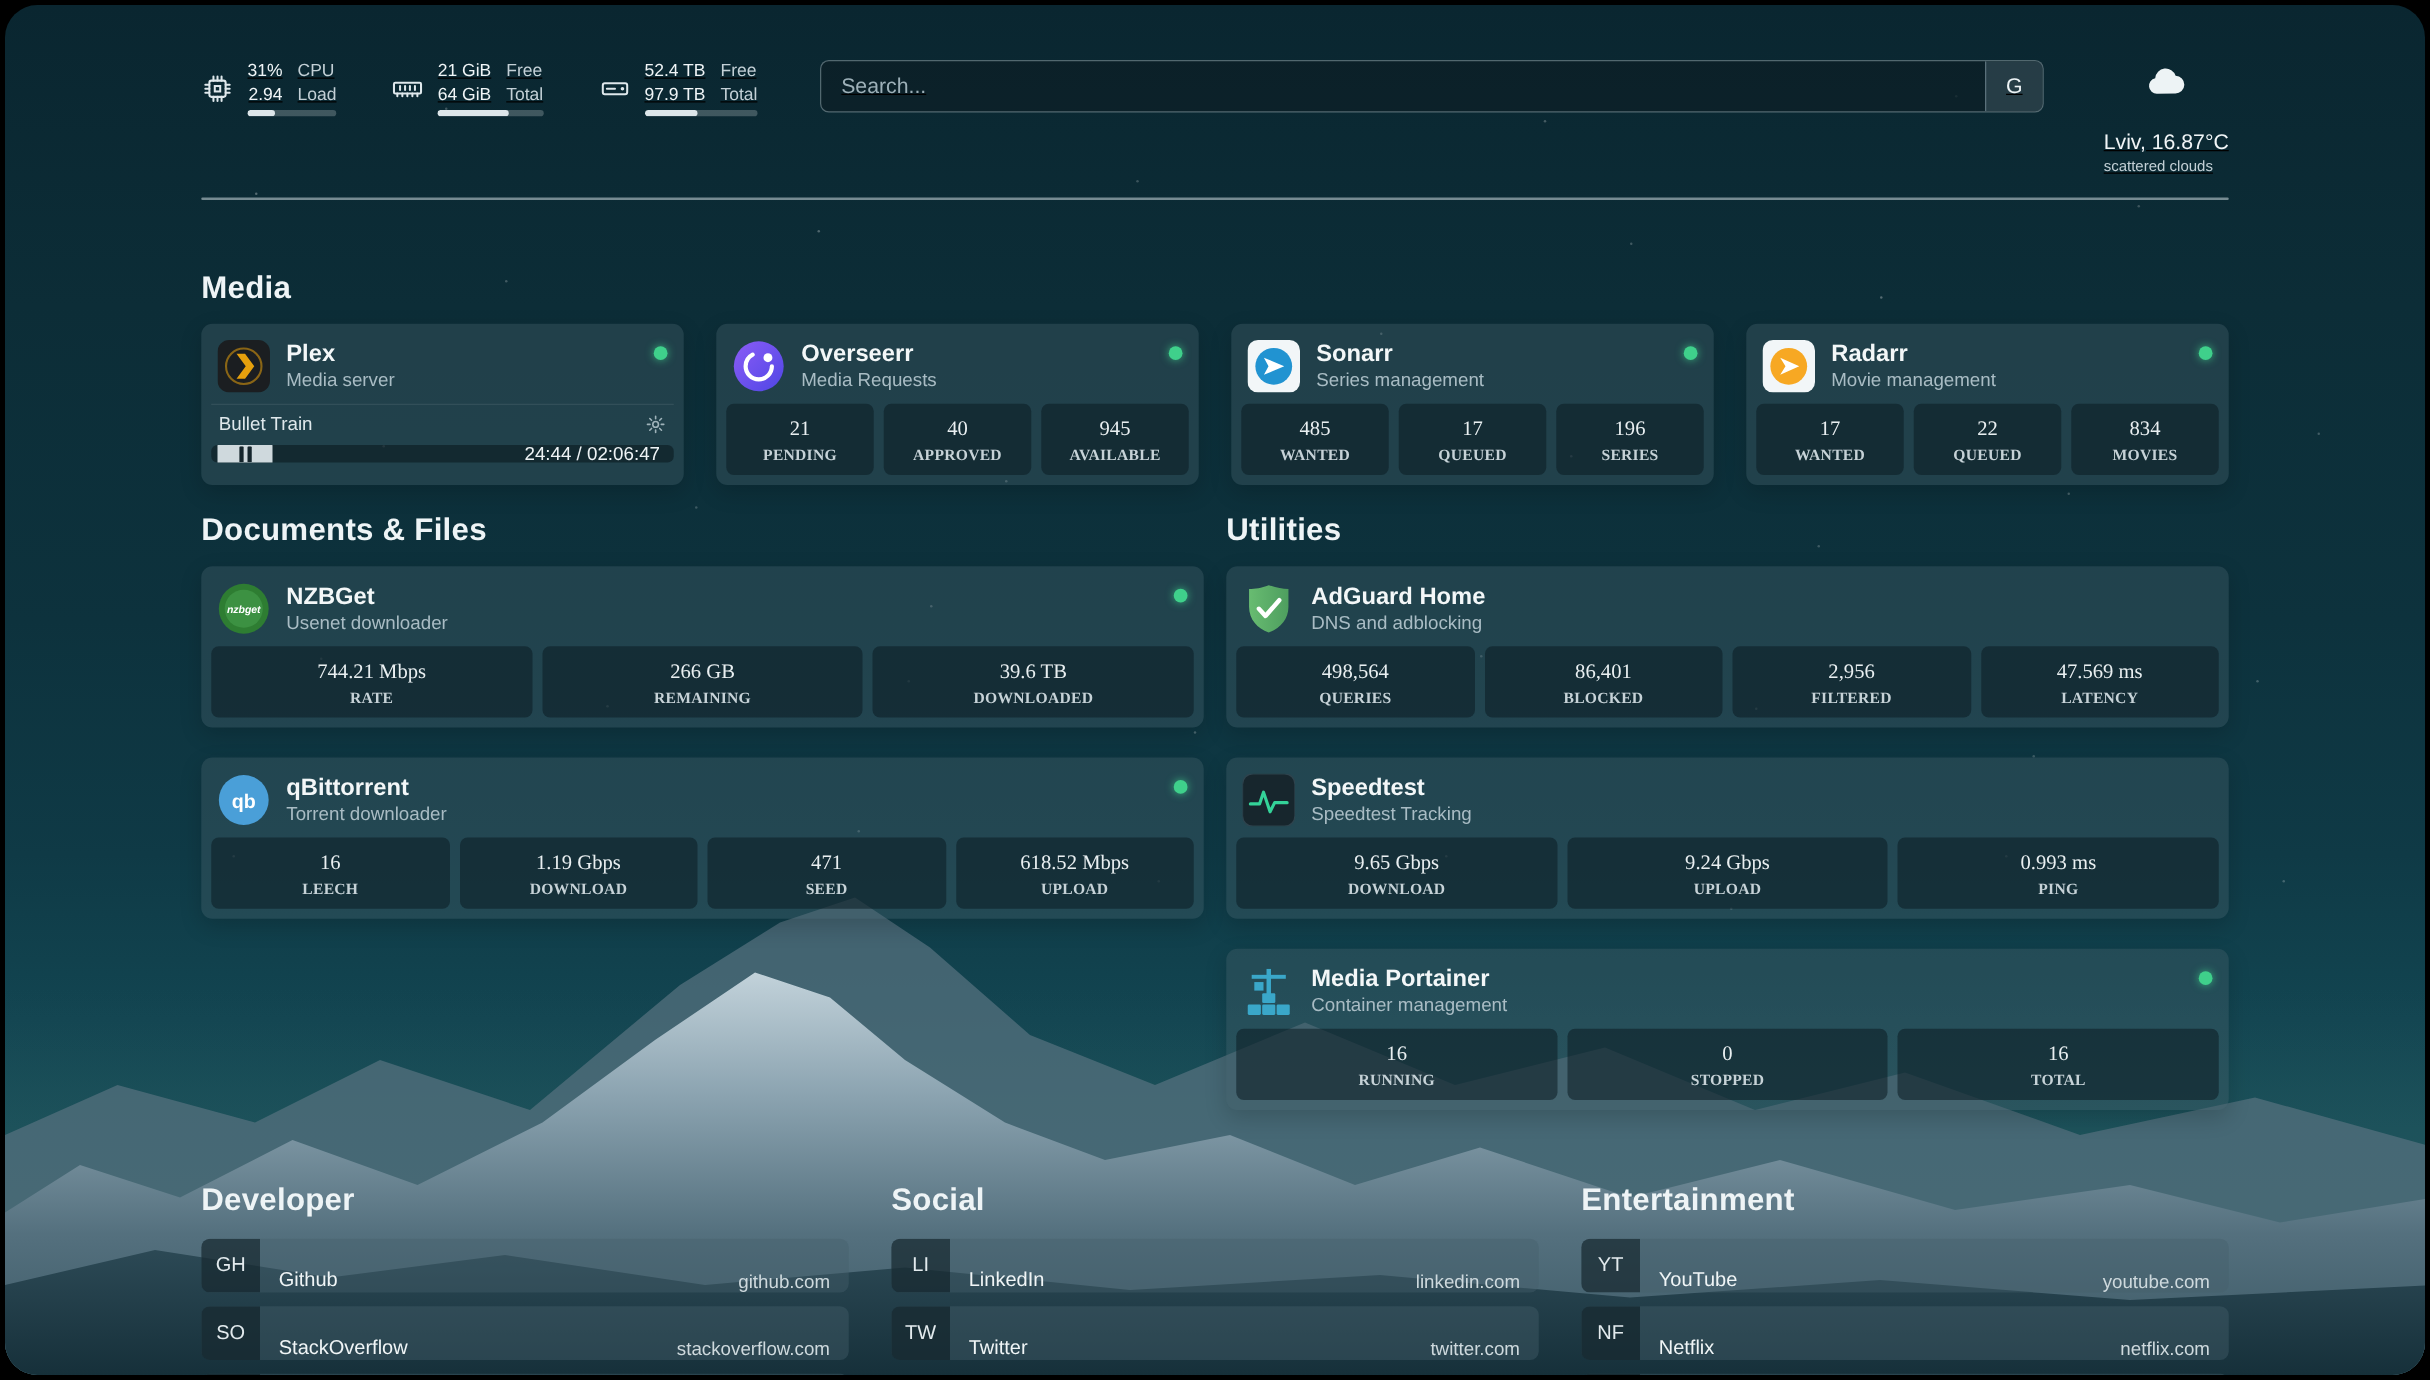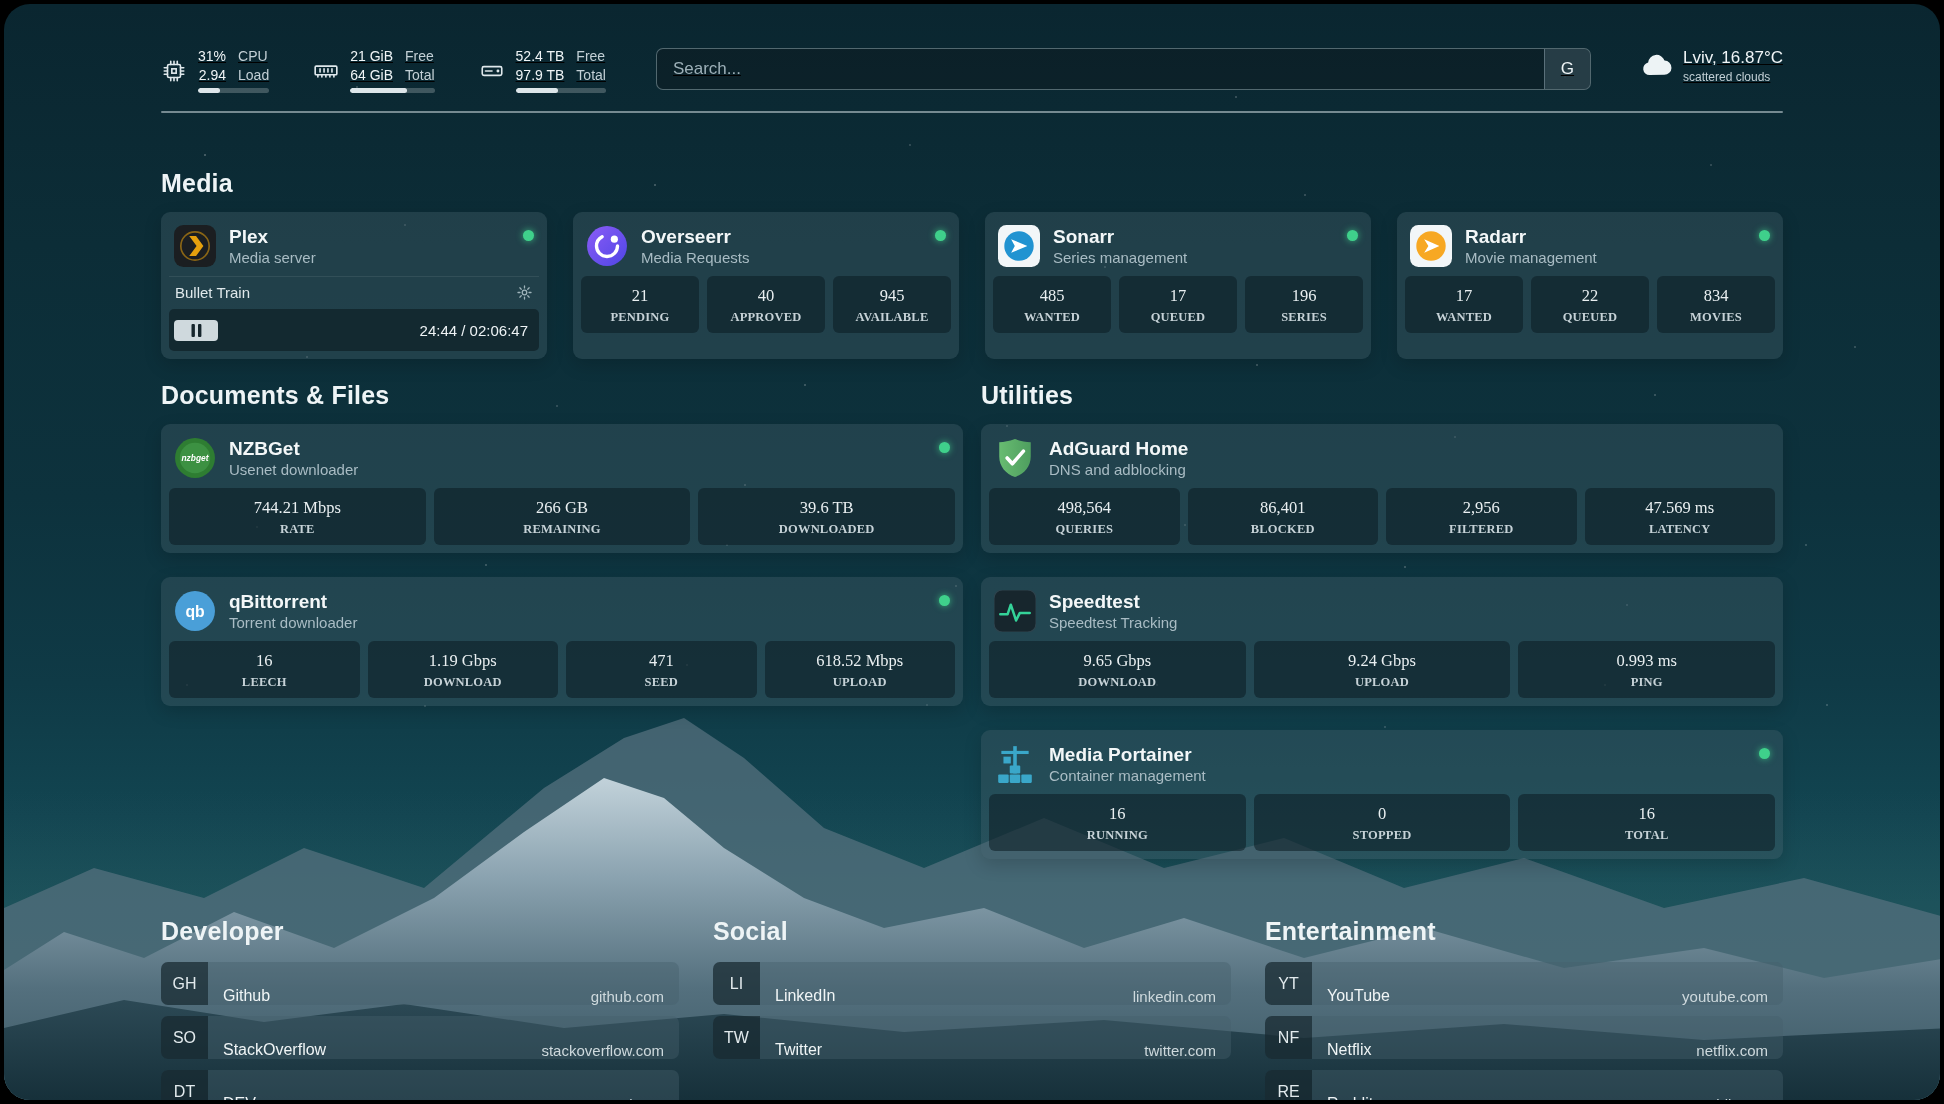--- a/index.html
+++ b/index.html
@@ -43,21 +43,21 @@
   .res-lab { color:#c3d0d6; }
   .res-track { margin-top:4px; height:5px; border-radius:3px; background:rgba(255,255,255,.22); overflow:hidden; }
   .res-fill { height:100%; background:#dde6ea; border-radius:3px; }
   .search-wrap { flex:1; display:flex; align-items:stretch; height:42px; margin:0 48px 0 6px;
     background:rgba(12,30,38,.72); border:1px solid rgba(170,190,200,.45); border-radius:7px; overflow:hidden; }
   .search-wrap input { flex:1; background:transparent; border:none; outline:none; color:#e8eff1;
     font-size:17px; padding:0 16px; font-family:inherit; }
   .search-wrap input::placeholder { color:#9db0b8; }
   .g-btn { width:46px; display:flex; align-items:center; justify-content:center; font-size:17px; color:#eef4f6;
     background:rgba(90,115,125,.35); border-left:1px solid rgba(170,190,200,.4); cursor:pointer; }
-  .weather { display:flex; align-items:center; gap:8px; }
+  .weather { display:flex; align-items:center; gap:20px;flex-direction:column; }
   .weather-icon { width:36px; height:36px; display:flex; }
   .weather-main { font-size:17px; color:#f0f5f7; }
   .weather-sub { font-size:12px; color:#c3d0d6; margin-top:2px; }
   .divider { margin-top:18px; height:2px; background:rgba(225,236,240,.5); border-radius:1px; }
   
   .media-sec { margin-top:56px; }
   .media-sec h2 { margin-bottom:14px; }
   .grid4 { display:grid; grid-template-columns:repeat(4,1fr); gap:26px; }
   .card { background:rgba(66,92,103,.40); border-radius:9px; padding:8px; box-shadow:0 6px 18px rgba(0,0,0,.16); }
   .card-head { display:flex; align-items:center; gap:13px; padding:5px 5px 9px 5px; }
@@ -68,21 +68,21 @@
   .dot { margin-left:auto; align-self:flex-start; margin-top:5px; width:11px; height:11px; border-radius:50%;
     background:#3fd08b; box-shadow:0 0 7px rgba(63,208,139,.8); flex:0 0 11px; }
   .stats { display:flex; gap:8px; }
   .stat { flex:1; background:rgba(11,27,35,.55); border-radius:6px; padding:10px 4px 8px; text-align:center; overflow:hidden;font-family:Liberation Serif, serif; }
   .stat-v { font-size:16.5px; color:#e9eff1; white-space:nowrap; }
   .stat-l { font-size:12.5px; font-weight:700; color:#c6d2d7; margin-top:4px; letter-spacing:.2px; }
   
   .plex-row { display:flex; align-items:center; justify-content:space-between; padding:2px 6px 8px 6px;
     font-size:15px; color:#dfe8eb; border-top:1px solid rgba(255,255,255,.08); padding-top:7px; }
   .gear { display:flex; cursor:pointer; }
-  .plex-bar { position:relative; height:42px; border-radius:5px; background:rgba(9,21,27,.55);
+  .plex-bar { position:relative; height:14px; border-radius:5px; background:rgba(9,21,27,.55);
     display:flex; align-items:center; overflow:hidden; }
   .pause-pill { margin-left:5px; width:44px; height:21px; border-radius:4px; background:#cfd9dd;
     display:flex; align-items:center; justify-content:center; cursor:pointer; }
   .plex-time { margin-left:auto; font-size:15px; color:#eef3f5; padding-right:11px; }
   
   .two-col { display:grid; grid-template-columns:1fr 1fr; gap:0 18px; margin-top:22px; }
   .col h2 { margin-bottom:14px; }
   .stack { display:flex; flex-direction:column; gap:24px; }
   
   .bookmarks { display:grid; grid-template-columns:1fr 1fr 1fr; gap:0 34px; margin-top:58px; }

